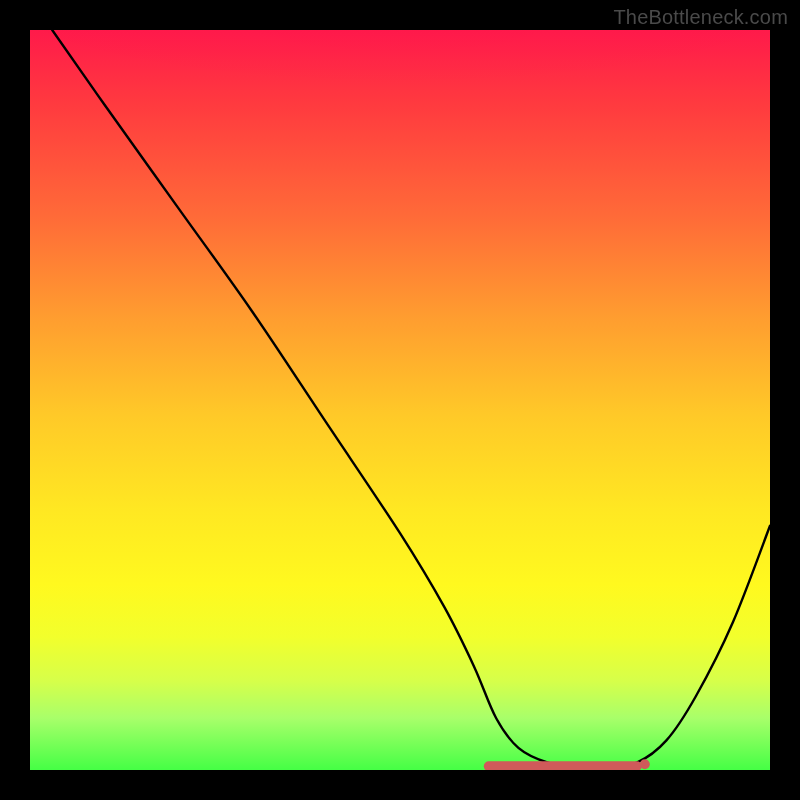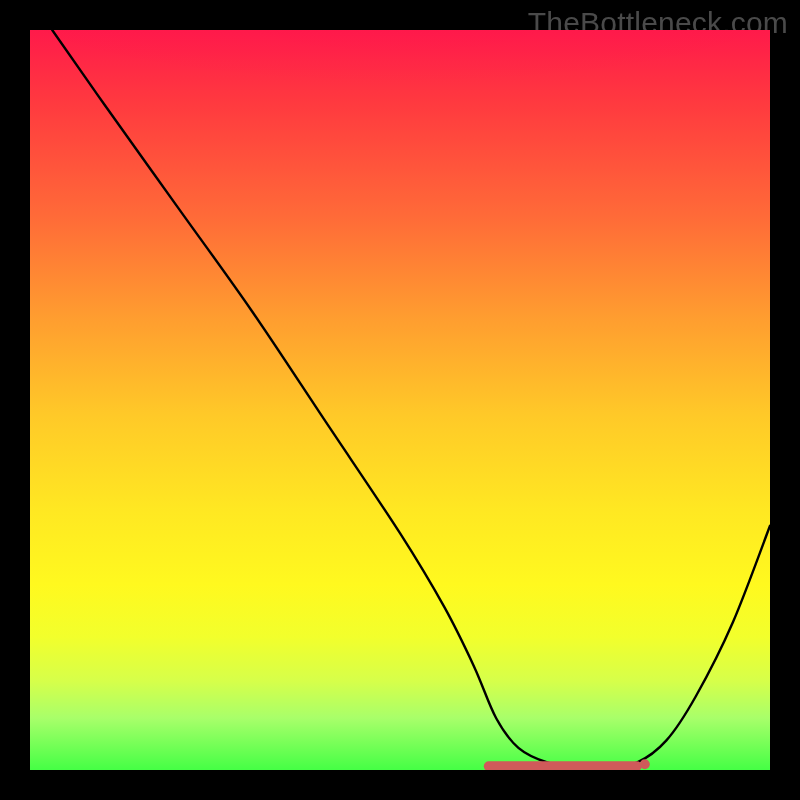--- a/index.html
+++ b/index.html
@@ -3,21 +3,21 @@
 <meta charset="utf-8">
 <style>
   * { margin: 0; padding: 0; box-sizing: border-box; }
   html, body { width: 800px; height: 800px; overflow: hidden; background: #000; }
   .container { position: relative; width: 800px; height: 800px; background: #000; }
   .watermark {
     position: absolute;
     top: 6px;
     right: 12px;
     font-family: Arial, Helvetica, sans-serif;
-    font-size: 30px;
+    font-size: 20px;
     font-weight: 500;
     color: #4a4a4a;
     letter-spacing: 0.2px;
   }
   .plot-area {
     position: absolute;
     left: 30px;
     top: 30px;
     width: 740px;
     height: 740px;

